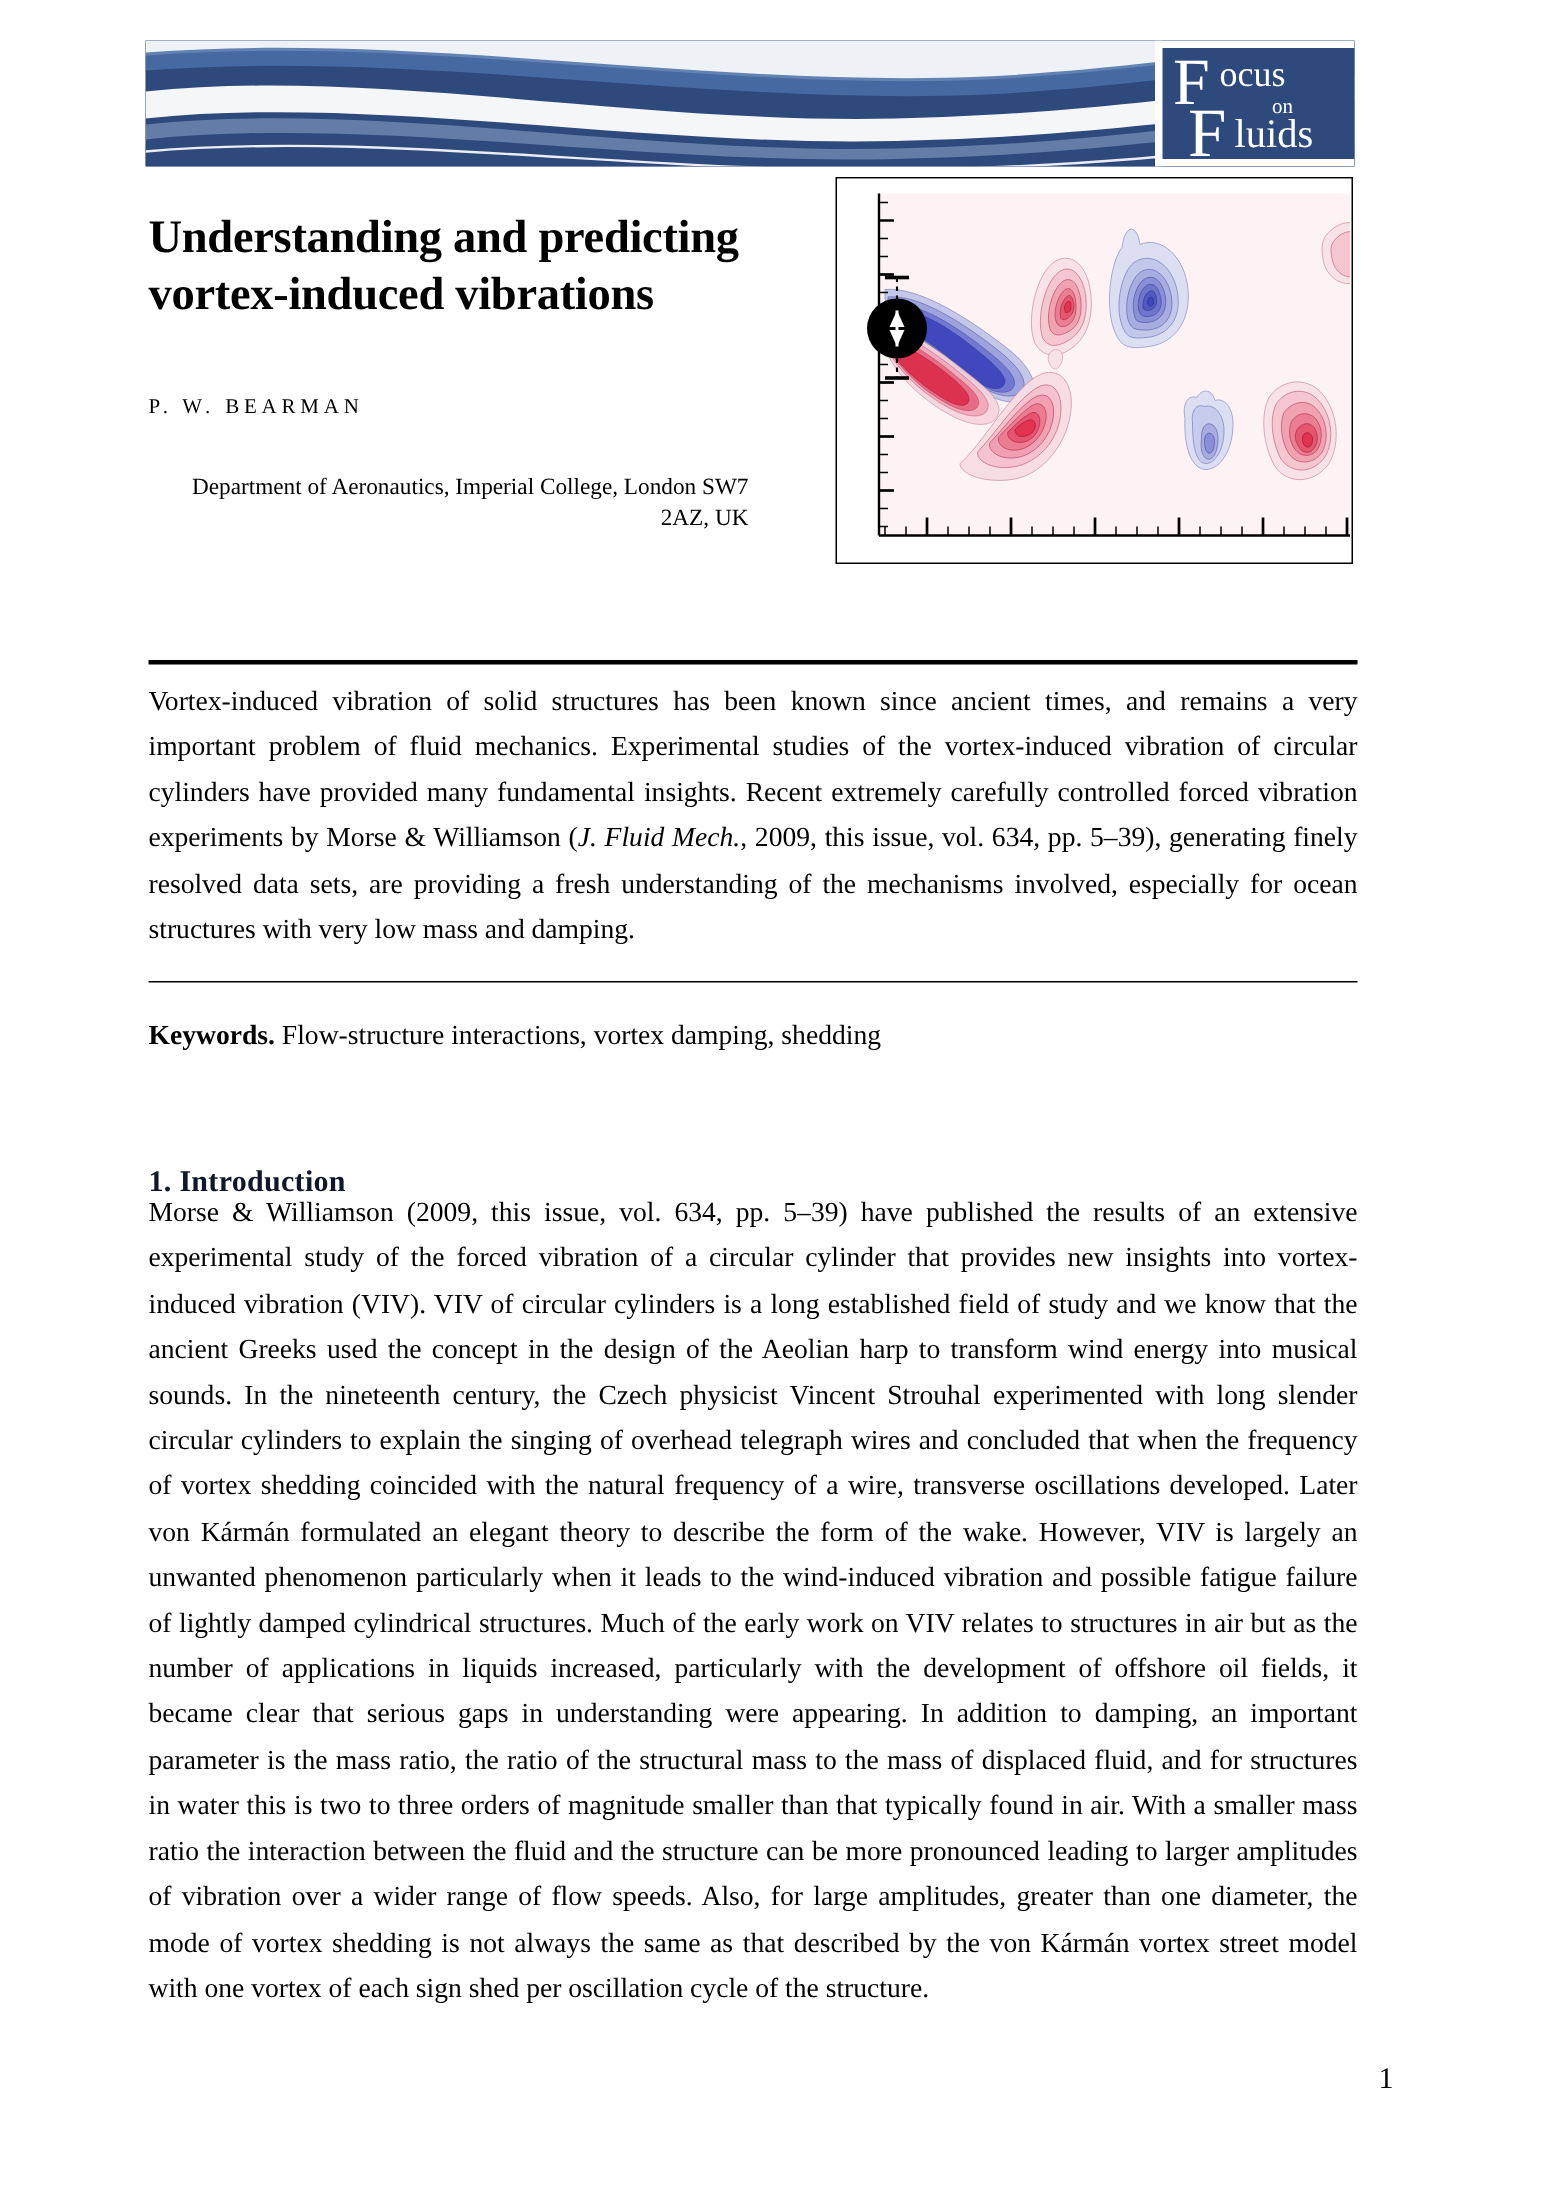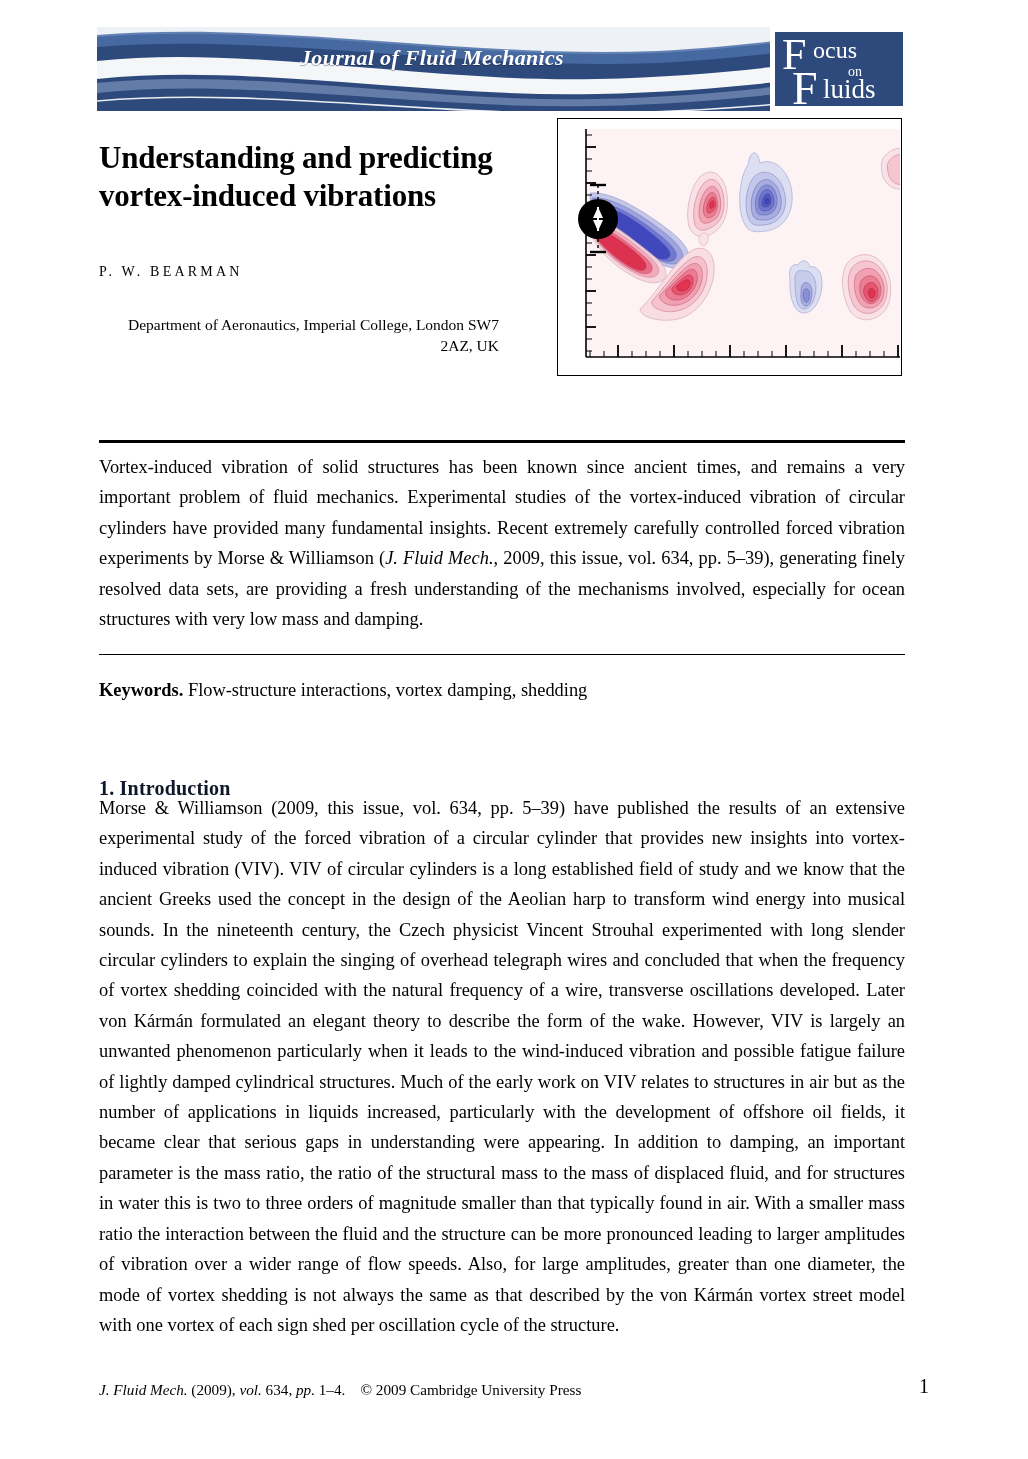--- a/index.html
+++ b/index.html
@@ -196,21 +196,20 @@
 <div class="banner">
   <svg class="banner-svg" width="806" height="84" viewBox="0 0 806 84">
     <rect x="0" y="0" width="806" height="84" fill="#2e4a7d"></rect>
     <path d="M0,10 C180,-4 380,34 560,26 C660,21 730,8 806,2 L806,-6 L0,-6 Z" fill="#ffffff" opacity="0.92"></path>
     <path d="M0,20 C180,6 380,44 560,36 C660,31 730,18 806,12 L806,0 C730,6 660,19 560,24 C380,32 180,-6 0,8 Z" fill="#4a6fa8" opacity="0.85"></path>
     <path d="M0,34 C150,18 330,56 500,52 C630,49 720,34 806,24 L806,40 C720,50 630,64 500,67 C330,71 150,36 0,52 Z" fill="#ffffff" opacity="0.95"></path>
     <path d="M0,56 C150,40 330,76 500,72 C630,69 720,54 806,44 L806,52 C720,62 630,76 500,79 C330,83 150,50 0,66 Z" fill="#8fa8cc" opacity="0.55"></path>
     <path d="M0,70 C160,56 340,86 520,82 C650,79 730,68 806,60 L806,84 L0,84 Z" fill="#2e4a7d"></path>
     <path d="M0,74 C160,60 340,90 520,86 C650,83 730,72 806,64" stroke="#ffffff" stroke-width="1.6" fill="none" opacity="0.9"></path>
   </svg>
-  <div class="banner-title">Journal of Fluid Mechanics</div>
   <div class="logo-box">
     <div class="logo-inner">
       <span class="logo-F1">F</span>
       <span class="logo-ocus">ocus</span>
       <span class="logo-on">on</span>
       <span class="logo-F2">F</span>
       <span class="logo-luids">luids</span>
     </div>
   </div>
 </div>
@@ -373,15 +372,14 @@
 
 <div class="abstract"><span>Vortex-induced vibration of solid structures has been known since ancient times, and remains a very important problem of fluid mechanics. Experimental studies of the vortex-induced vibration of circular cylinders have provided many fundamental insights. Recent extremely carefully controlled forced vibration experiments by Morse &amp; Williamson (</span><i>J. Fluid Mech.</i><span>, 2009, this issue, vol. 634, pp. 5–39), generating finely resolved data sets, are providing a fresh understanding of the mechanisms involved, especially for ocean structures with very low mass and damping.</span></div>
 
 <div class="keywords"><b>Keywords.</b> <span>Flow-structure interactions, vortex damping, shedding</span></div>
 
 <h2 class="section-heading">1. Introduction</h2>
 
 <div class="body-text">Morse &amp; Williamson (2009, this issue, vol. 634, pp. 5–39) have published the results of an extensive experimental study of the forced vibration of a circular cylinder that provides new insights into vortex-induced vibration (VIV). VIV of circular cylinders is a long established field of study and we know that the ancient Greeks used the concept in the design of the Aeolian harp to transform wind energy into musical sounds. In the nineteenth century, the Czech physicist Vincent Strouhal experimented with long slender circular cylinders to explain the singing of overhead telegraph wires and concluded that when the frequency of vortex shedding coincided with the natural frequency of a wire, transverse oscillations developed. Later von Kármán formulated an elegant theory to describe the form of the wake. However, VIV is largely an unwanted phenomenon particularly when it leads to the wind-induced vibration and possible fatigue failure of lightly damped cylindrical structures. Much of the early work on VIV relates to structures in air but as the number of applications in liquids increased, particularly with the development of offshore oil fields, it became clear that serious gaps in understanding were appearing. In addition to damping, an important parameter is the mass ratio, the ratio of the structural mass to the mass of displaced fluid, and for structures in water this is two to three orders of magnitude smaller than that typically found in air. With a smaller mass ratio the interaction between the fluid and the structure can be more pronounced leading to larger amplitudes of vibration over a wider range of flow speeds. Also, for large amplitudes, greater than one diameter, the mode of vortex shedding is not always the same as that described by the von Kármán vortex street model with one vortex of each sign shed per oscillation cycle of the structure.</div>
 
 <div class="footer">
-  <div class="footer-line1"><i>J. Fluid Mech.</i><span> (2009), </span><i>vol.</i><span> 634, </span><i>pp.</i><span> 1–4.</span>    <span>© 2009 Cambridge University Press</span></div>
 </div>
 <div class="page-number">1</div>
 
 </body></html>

